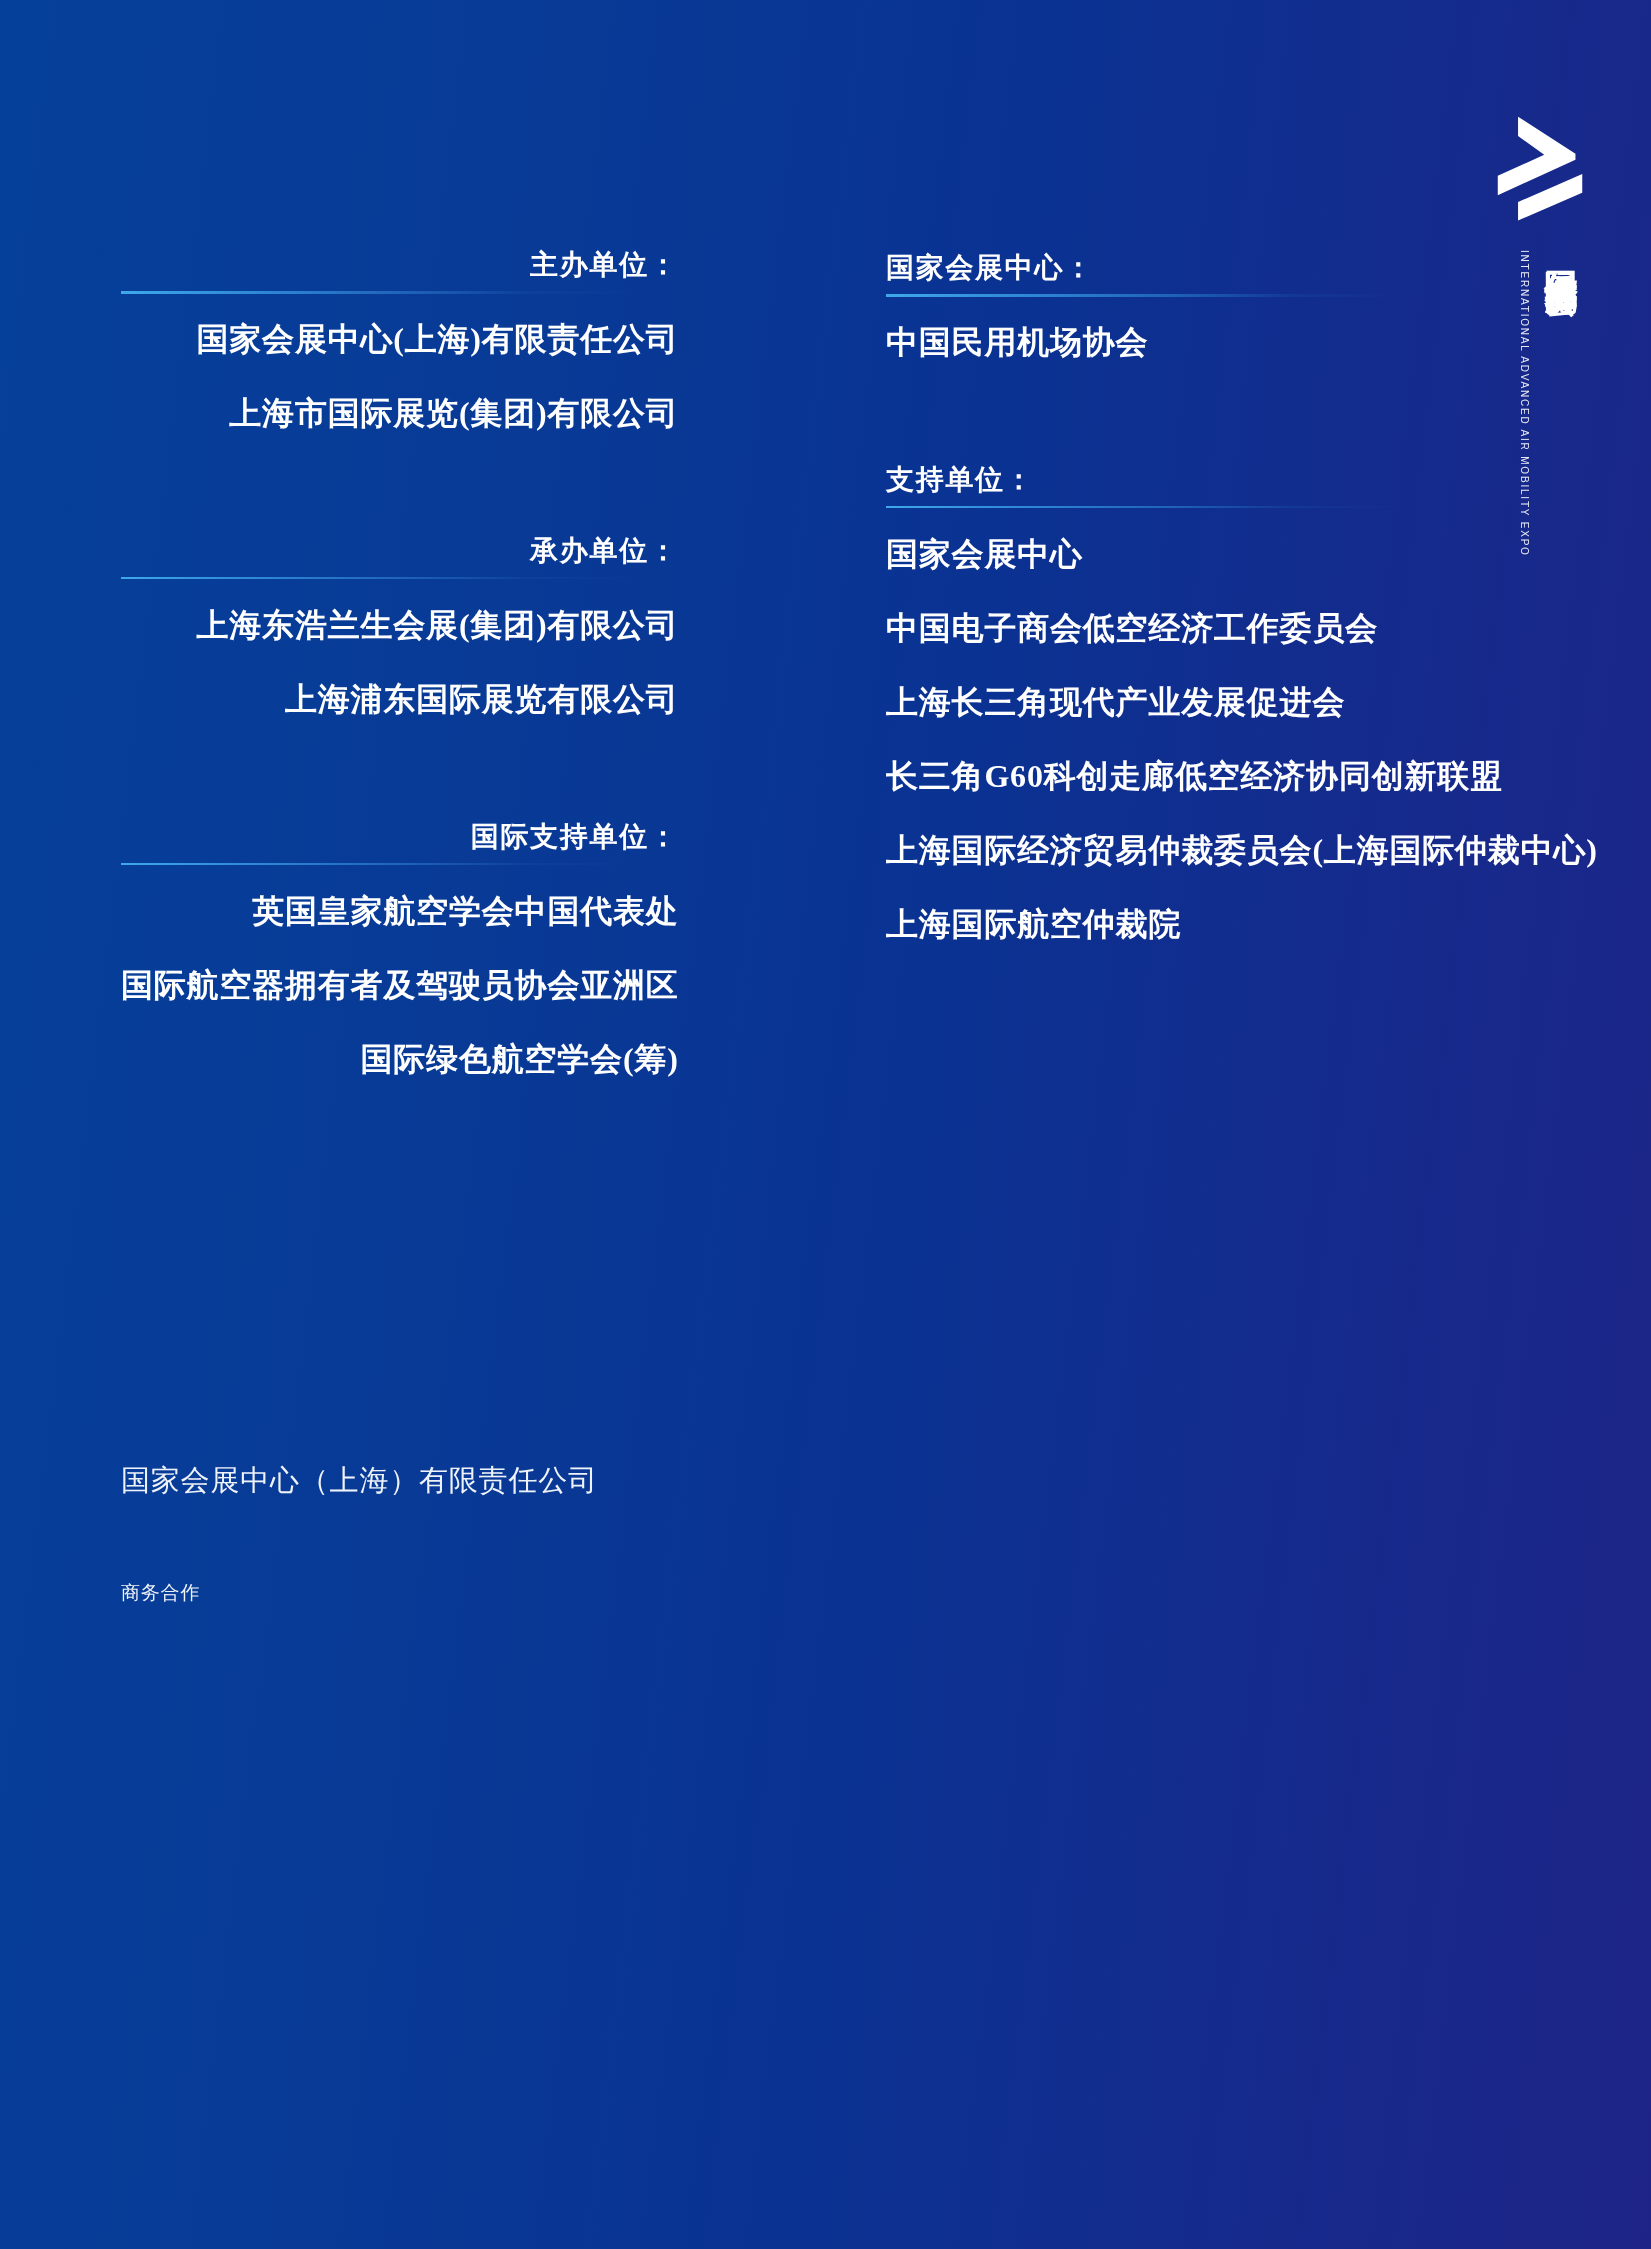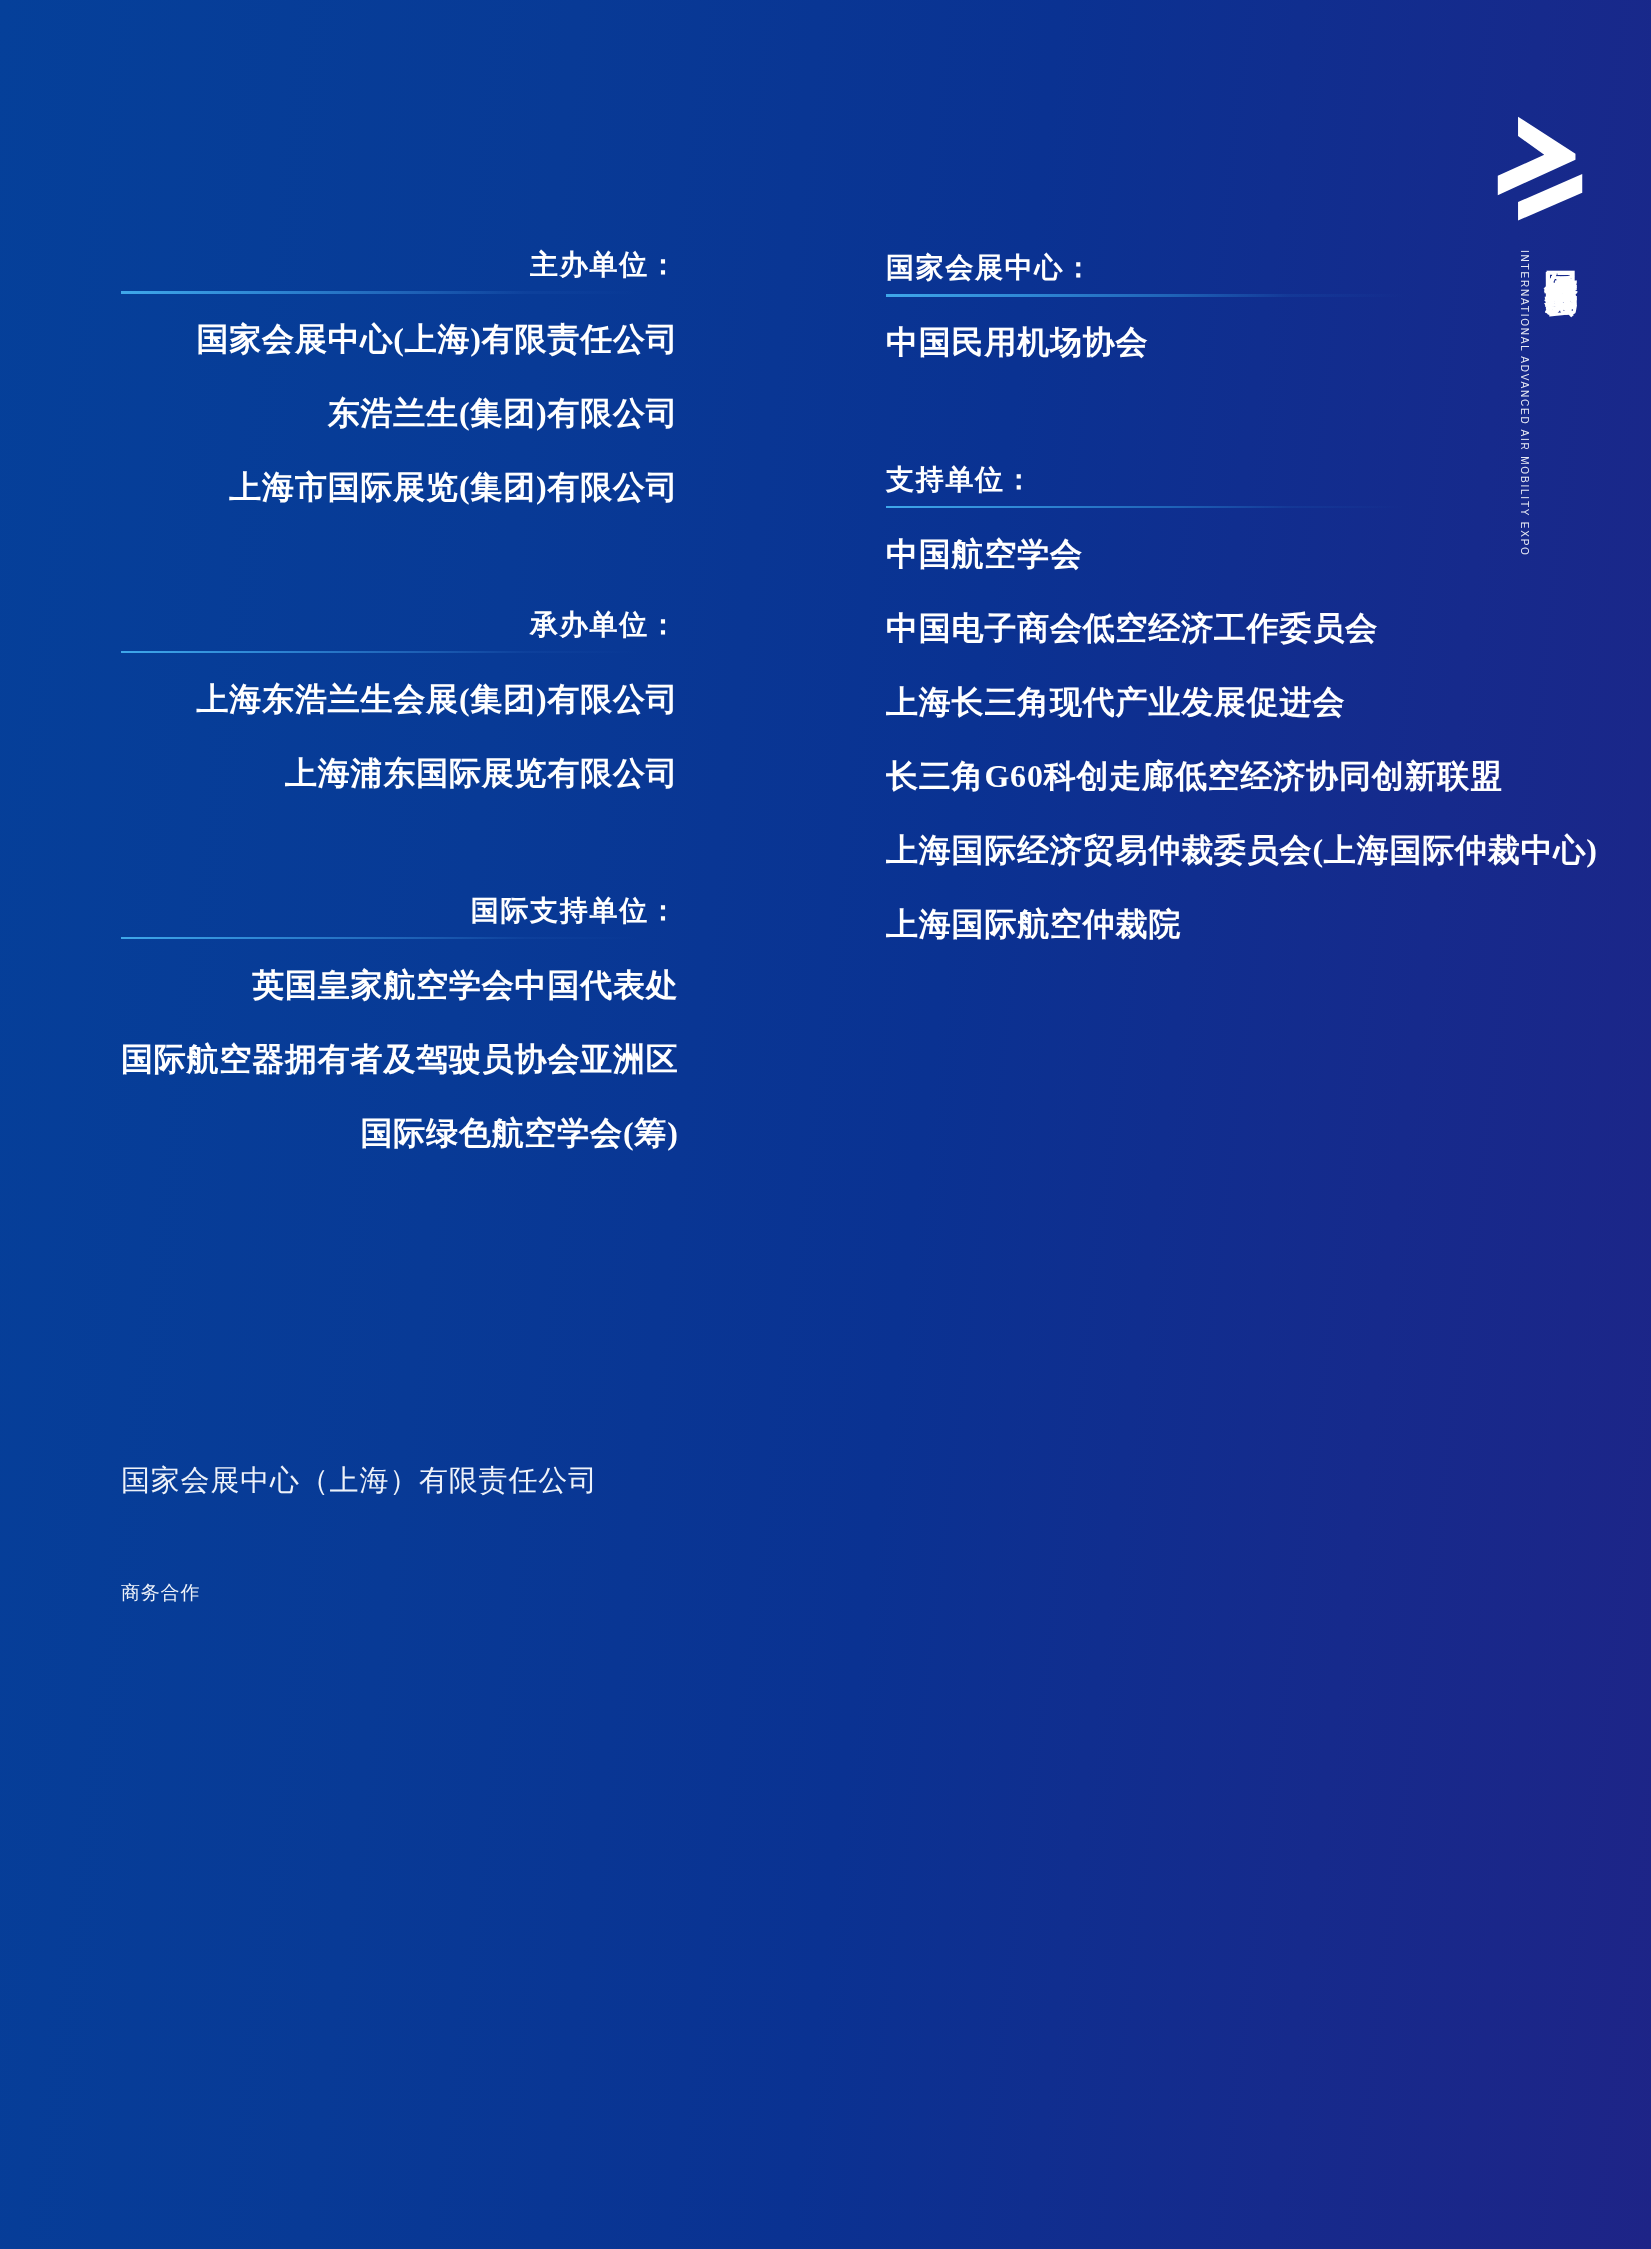--- a/index.html
+++ b/index.html
@@ -61,21 +61,20 @@
 
   <div class="brand-cn">国际低空经济博览会</div>
   <div class="brand-en">INTERNATIONAL ADVANCED AIR MOBILITY EXPO</div>
 
   <div class="col col-left">
   <div class="section">
     <div class="heading">主办单位：</div>
     <div class="rule"></div>
     <div class="items">
           <div class="item">国家会展中心(上海)有限责任公司</div>
-          <div class="item">东浩兰生(集团)有限公司</div>
           <div class="item">上海市国际展览(集团)有限公司</div>
         </div>
   </div>
 
   <div class="section">
     <div class="heading">承办单位：</div>
     <div class="rule"></div>
     <div class="items">
           <div class="item">上海东浩兰生会展(集团)有限公司</div>
           <div class="item">上海浦东国际展览有限公司</div>
@@ -98,21 +97,21 @@
     <div class="rule"></div>
     <div class="items">
           <div class="item">中国民用机场协会</div>
         </div>
   </div>
 
   <div class="section">
     <div class="heading">支持单位：</div>
     <div class="rule"></div>
     <div class="items">
-          <div class="item">中国航空学会</div>
+          <div class="item">国家会展中心</div>
           <div class="item">中国电子商会低空经济工作委员会</div>
           <div class="item">上海长三角现代产业发展促进会</div>
           <div class="item">长三角G60科创走廊低空经济协同创新联盟</div>
           <div class="item">上海国际经济贸易仲裁委员会(上海国际仲裁中心)</div>
           <div class="item">上海国际航空仲裁院</div>
         </div>
   </div>
 </div>
 
   <div class="footer">

